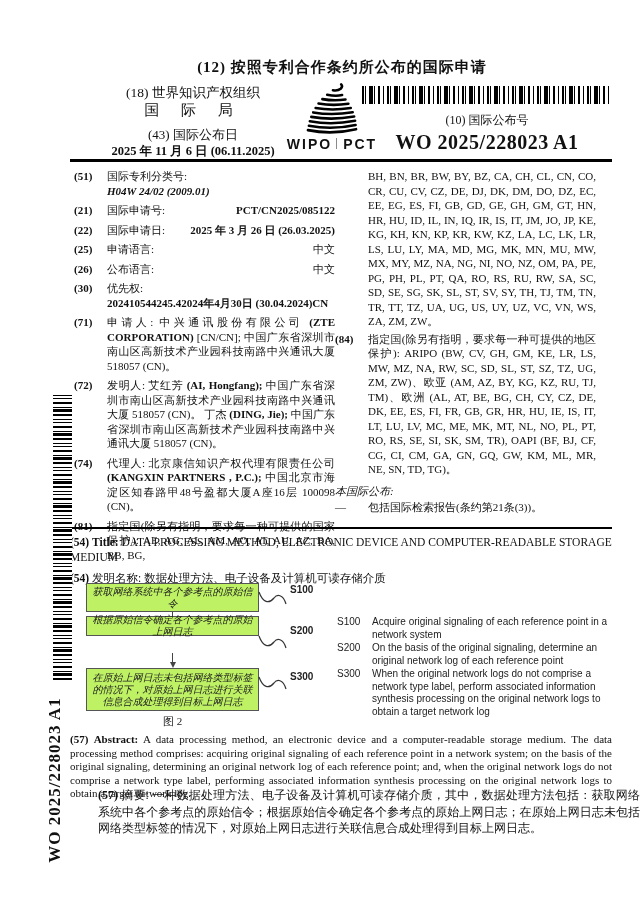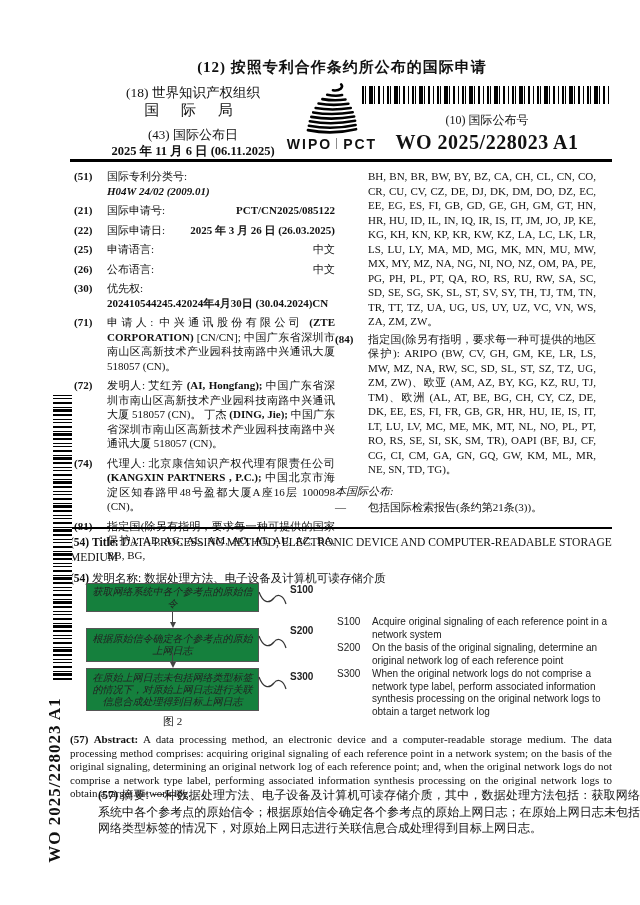--- a/index.html
+++ b/index.html
@@ -52,23 +52,23 @@
 
   
   .titles { position:absolute; top:535px; left:70px; width:542px; font-size:11.5px; line-height:15px; }
   .title-line { margin:0 0 6px 0; }
 
   
   .flow { position:absolute; top:578px; left:86px; width:235px;
     font-size:10px; color:#222; }
   .fbox { position:absolute; left:0; width:173px; border:1px solid #555; box-sizing:border-box;
     display:flex; align-items:center; justify-content:center; text-align:center;
-    font-style:italic; line-height:12px; padding:2px 5px; background:#15803d; }
+    font-style:italic; line-height:12px; padding:2px 5px; background:#bef264; }
   .fbox-1 { top:5px; height:29px; }
-  .fbox-2 { top:50px; height:34px; }
+  .fbox-2 { top:38px; height:20px; }
   .fbox-3 { top:90px; height:43px; }
   .arrow { position:absolute; left:86px; width:0; border-left:1px solid #444; }
   .arrow::after { content:""; position:absolute; bottom:-6px; left:-3.5px;
     border:3.5px solid transparent; border-top:6px solid #444; border-bottom:none; }
   .arrow-1 { top:34px; height:10px; }
   .arrow-2 { top:75px; height:9px; }
   .squiggle { position:absolute; left:172px; width:30px; height:16px; }
   .squiggle svg { display:block; }
   .sq-1 { top:12px; } .sq-2 { top:56px; } .sq-3 { top:97px; }
   .slabel { position:absolute; left:204px; font-family:"Liberation Sans","DejaVu Sans",sans-serif;

